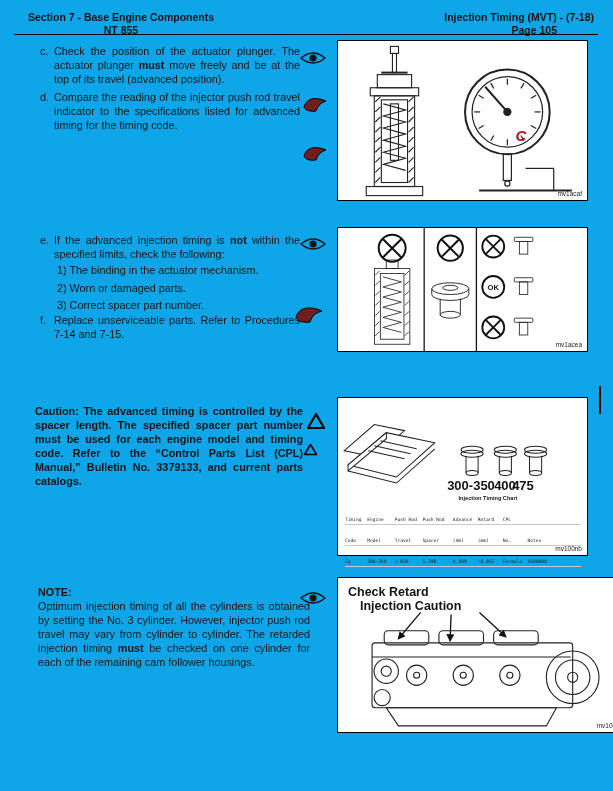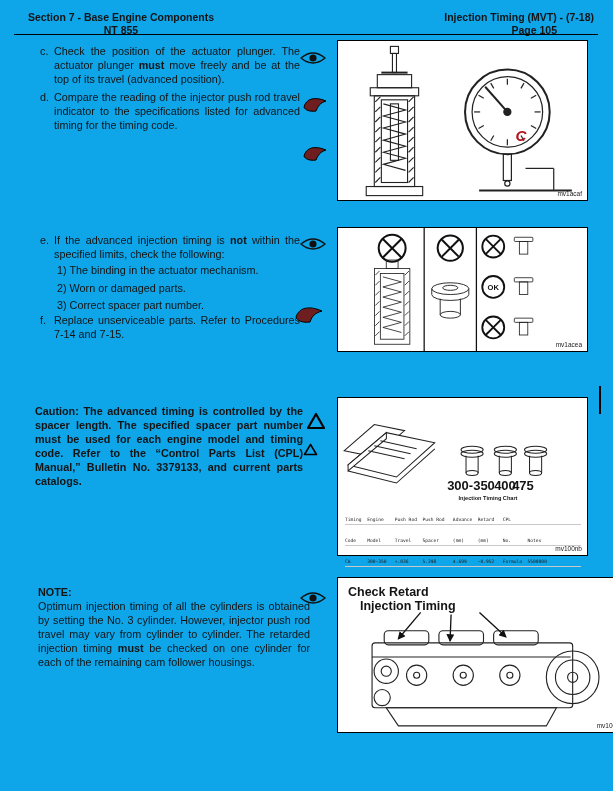--- a/index.html
+++ b/index.html
@@ -336,19 +336,19 @@
           <circle cx="150" cy="96" r="3"></circle>
         <circle cx="28" cy="92" r="12"></circle>
           <circle cx="28" cy="92" r="5"></circle>
         <circle cx="24" cy="118" r="8"></circle>
         <path d="M28,128 L196,128 L186,146 L40,146 Z"></path>
         <line x1="14" y1="78" x2="210" y2="78"></line>
       </g>
     </svg>
     <div class="fig4-title">
       <div>Check Retard</div>
-      <div class="l2">Injection Timing</div>
+      <div class="l2">Injection Caution</div>
     </div>
     <span class="figcode">mv100va</span>
   </div>
 
   <div class="edge-mark"></div>
 </div>
 
 </body></html>

